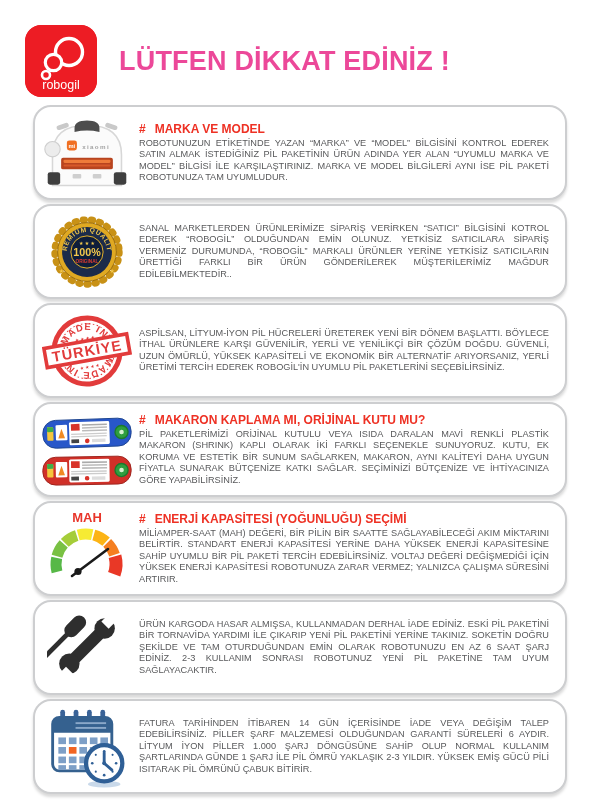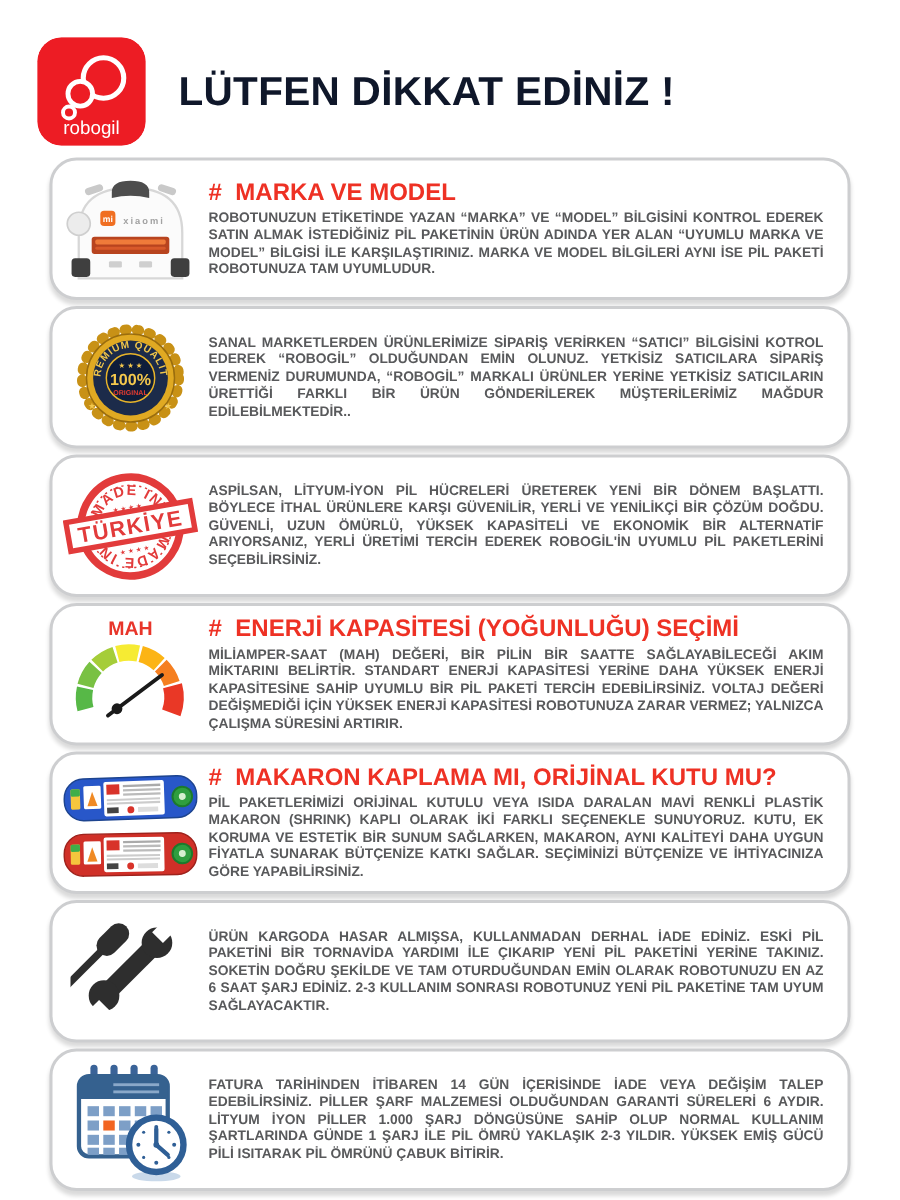--- a/index.html
+++ b/index.html
@@ -1,30 +1,30 @@
 <!DOCTYPE html>
 <html><head>
 <meta charset="utf-8">
 <style>
   html,body{margin:0;padding:0;background:#fff;}
   body{width:600px;height:800px;overflow:hidden;font-family:"Liberation Sans",sans-serif;-webkit-font-smoothing:antialiased;}
   .page{width:600px;height:800px;background:#fff;position:relative;}
   
   .header{display:flex;align-items:center;padding:25px 0 0 25px;height:72px;}
   .logo{width:72px;height:72px;background:#ed1c24;border-radius:16px;flex:0 0 auto;display:block;}
-  .title{color:#0f172a;font-size:27px;font-weight:800;letter-spacing:.2px;margin-left:22px;white-space:nowrap;}
+  .title{color:#ec4899;font-size:27px;font-weight:800;letter-spacing:.2px;margin-left:22px;white-space:nowrap;}
   
   .cards{margin:8px 33px 0 33px;display:flex;flex-direction:column;gap:4px;}
   .card{height:95px;box-sizing:border-box;border:2px solid #cdced0;border-radius:18px;background:#fff;
         box-shadow:0 3px 3px rgba(0,0,0,.15);display:flex;align-items:center;overflow:hidden;}
   .icon-box{width:104px;flex:0 0 104px;display:flex;align-items:center;justify-content:center;}
   .text-box{flex:1;padding:4px 16px 4px 0;}
-  .heading{color:#ee3124;font-size:16px;font-weight:800;margin-bottom:2px;white-space:nowrap;}
+  .heading{color:#ee3124;font-size:12px;font-weight:800;margin-bottom:2px;white-space:nowrap;}
   .hash{margin-right:9px;}
-  .body-text{color:#58595b;font-size:9.2px;font-weight:700;line-height:1.24;text-align:justify;margin:0;}
+  .body-text{color:#58595b;font-size:9.2px;font-weight:400;line-height:1.24;text-align:justify;margin:0;}
   svg text{font-family:"Liberation Sans",sans-serif;}
 </style>
 </head>
 <body>
 
 <div class="page">
 
   <div class="header">
     <svg class="logo" viewBox="0 0 72 72">
       <rect x="0" y="0" width="72" height="72" rx="16" fill="#ed1c24"></rect>
@@ -114,45 +114,20 @@
           </g>
         </svg>
       </div>
       <div class="text-box">
         <p class="body-text">ASPİLSAN, LİTYUM-İYON PİL HÜCRELERİ ÜRETEREK YENİ BİR DÖNEM BAŞLATTI. BÖYLECE İTHAL ÜRÜNLERE KARŞI GÜVENİLİR, YERLİ VE YENİLİKÇİ BİR ÇÖZÜM DOĞDU. GÜVENLİ, UZUN ÖMÜRLÜ, YÜKSEK KAPASİTELİ VE EKONOMİK BİR ALTERNATİF ARIYORSANIZ, YERLİ ÜRETİMİ TERCİH EDEREK ROBOGİL'İN UYUMLU PİL PAKETLERİNİ SEÇEBİLİRSİNİZ.</p>
       </div>
     </div>
 
     <div class="card">
       <div class="icon-box">
-        <svg width="92" height="82" viewBox="0 0 92 82">
-          <text x="46" y="14" font-size="13" fill="#e8352a" text-anchor="middle" font-weight="800">MAH</text>
-          <g fill="none" stroke-width="11">
-            <path d="M 16.0,63.8 A 30 30 0 0 1 15.7,49.8" stroke="#57b847"></path>
-            <path d="M 16.0,48.2 A 30 30 0 0 1 22.7,35.9" stroke="#79c143"></path>
-            <path d="M 23.8,34.8 A 30 30 0 0 1 35.7,27.5" stroke="#a5cd39"></path>
-            <path d="M 37.2,27.0 A 30 30 0 0 1 51.2,26.7" stroke="#f6eb33"></path>
-            <path d="M 52.8,27.0 A 30 30 0 0 1 65.1,33.7" stroke="#fcb415"></path>
-            <path d="M 66.2,34.8 A 30 30 0 0 1 73.5,46.7" stroke="#f57f20"></path>
-            <path d="M 74.0,48.2 A 30 30 0 0 1 73.2,66.3" stroke="#e93826" stroke-width="13"></path>
-          </g>
-          <line x1="31" y1="68" x2="67" y2="41" stroke="#1a1a1a" stroke-width="2.6" stroke-linecap="round"></line>
-          <circle cx="37" cy="63.5" r="3.6" fill="#1a1a1a"></circle>
-        </svg>
-      </div>
-      <div class="text-box">
-        <div class="heading">
-          <span class="hash">#</span><span>ENERJİ KAPASİTESİ (YOĞUNLUĞU) SEÇİMİ</span>
-        </div>
-        <p class="body-text">MİLİAMPER-SAAT (MAH) DEĞERİ, BİR PİLİN BİR SAATTE SAĞLAYABİLECEĞİ AKIM MİKTARINI BELİRTİR. STANDART ENERJİ KAPASİTESİ YERİNE DAHA YÜKSEK ENERJİ KAPASİTESİNE SAHİP UYUMLU BİR PİL PAKETİ TERCİH EDEBİLİRSİNİZ. VOLTAJ DEĞERİ DEĞİŞMEDİĞİ İÇİN YÜKSEK ENERJİ KAPASİTESİ ROBOTUNUZA ZARAR VERMEZ; YALNIZCA ÇALIŞMA SÜRESİNİ ARTIRIR.</p>
-      </div>
-    </div>
-
-    <div class="card">
-      <div class="icon-box">
         <svg width="96" height="82" viewBox="0 0 100 84">
 
           <g transform="rotate(-2 50 25)">
             <rect x="4" y="10" width="92" height="29" rx="13.5" fill="#2857c9" stroke="#1d448f" stroke-width="1"></rect>
             <rect x="8.5" y="17" width="6.5" height="14" rx="1" fill="#f5c63d"></rect>
             <rect x="8.5" y="17" width="6.5" height="5" rx="1" fill="#3fae49"></rect>
             <rect x="17.5" y="15" width="12" height="16" rx="1" fill="#fff"></rect>
             <path d="M20,29 L23.5,19 L27,29 Z" fill="#f08a24"></path>
             <rect x="31.5" y="12.5" width="42" height="24" rx="1.5" fill="#fff"></rect>
             <rect x="33.5" y="14.5" width="9" height="7" fill="#d8332a"></rect>
@@ -187,20 +162,45 @@
             <circle cx="86" cy="24.5" r="6.8" fill="#2f9e3f" stroke="#1c7a2c" stroke-width="1.4"></circle>
             <circle cx="86" cy="24.5" r="2.4" fill="#d6f0d0"></circle>
           </g>
         </svg>
       </div>
       <div class="text-box">
         <div class="heading">
           <span class="hash">#</span><span>MAKARON KAPLAMA MI, ORİJİNAL KUTU MU?</span>
         </div>
         <p class="body-text">PİL PAKETLERİMİZİ ORİJİNAL KUTULU VEYA ISIDA DARALAN MAVİ RENKLİ PLASTİK MAKARON (SHRINK) KAPLI OLARAK İKİ FARKLI SEÇENEKLE SUNUYORUZ. KUTU, EK KORUMA VE ESTETİK BİR SUNUM SAĞLARKEN, MAKARON, AYNI KALİTEYİ DAHA UYGUN FİYATLA SUNARAK BÜTÇENİZE KATKI SAĞLAR. SEÇİMİNİZİ BÜTÇENİZE VE İHTİYACINIZA GÖRE YAPABİLİRSİNİZ.</p>
+      </div>
+    </div>
+
+    <div class="card">
+      <div class="icon-box">
+        <svg width="92" height="82" viewBox="0 0 92 82">
+          <text x="46" y="14" font-size="13" fill="#e8352a" text-anchor="middle" font-weight="800">MAH</text>
+          <g fill="none" stroke-width="11">
+            <path d="M 16.0,63.8 A 30 30 0 0 1 15.7,49.8" stroke="#57b847"></path>
+            <path d="M 16.0,48.2 A 30 30 0 0 1 22.7,35.9" stroke="#79c143"></path>
+            <path d="M 23.8,34.8 A 30 30 0 0 1 35.7,27.5" stroke="#a5cd39"></path>
+            <path d="M 37.2,27.0 A 30 30 0 0 1 51.2,26.7" stroke="#f6eb33"></path>
+            <path d="M 52.8,27.0 A 30 30 0 0 1 65.1,33.7" stroke="#fcb415"></path>
+            <path d="M 66.2,34.8 A 30 30 0 0 1 73.5,46.7" stroke="#f57f20"></path>
+            <path d="M 74.0,48.2 A 30 30 0 0 1 73.2,66.3" stroke="#e93826" stroke-width="13"></path>
+          </g>
+          <line x1="31" y1="68" x2="67" y2="41" stroke="#1a1a1a" stroke-width="2.6" stroke-linecap="round"></line>
+          <circle cx="37" cy="63.5" r="3.6" fill="#1a1a1a"></circle>
+        </svg>
+      </div>
+      <div class="text-box">
+        <div class="heading">
+          <span class="hash">#</span><span>ENERJİ KAPASİTESİ (YOĞUNLUĞU) SEÇİMİ</span>
+        </div>
+        <p class="body-text">MİLİAMPER-SAAT (MAH) DEĞERİ, BİR PİLİN BİR SAATTE SAĞLAYABİLECEĞİ AKIM MİKTARINI BELİRTİR. STANDART ENERJİ KAPASİTESİ YERİNE DAHA YÜKSEK ENERJİ KAPASİTESİNE SAHİP UYUMLU BİR PİL PAKETİ TERCİH EDEBİLİRSİNİZ. VOLTAJ DEĞERİ DEĞİŞMEDİĞİ İÇİN YÜKSEK ENERJİ KAPASİTESİ ROBOTUNUZA ZARAR VERMEZ; YALNIZCA ÇALIŞMA SÜRESİNİ ARTIRIR.</p>
       </div>
     </div>
 
     <div class="card">
       <div class="icon-box">
         <svg width="80" height="78" viewBox="0 0 84 84">
 
           <g transform="translate(24,24) rotate(45)" fill="#2e2e2e">
             <rect x="-7.5" y="-21" width="15" height="27" rx="7.5"></rect>
             <rect x="-2.6" y="4" width="5.2" height="48"></rect>

